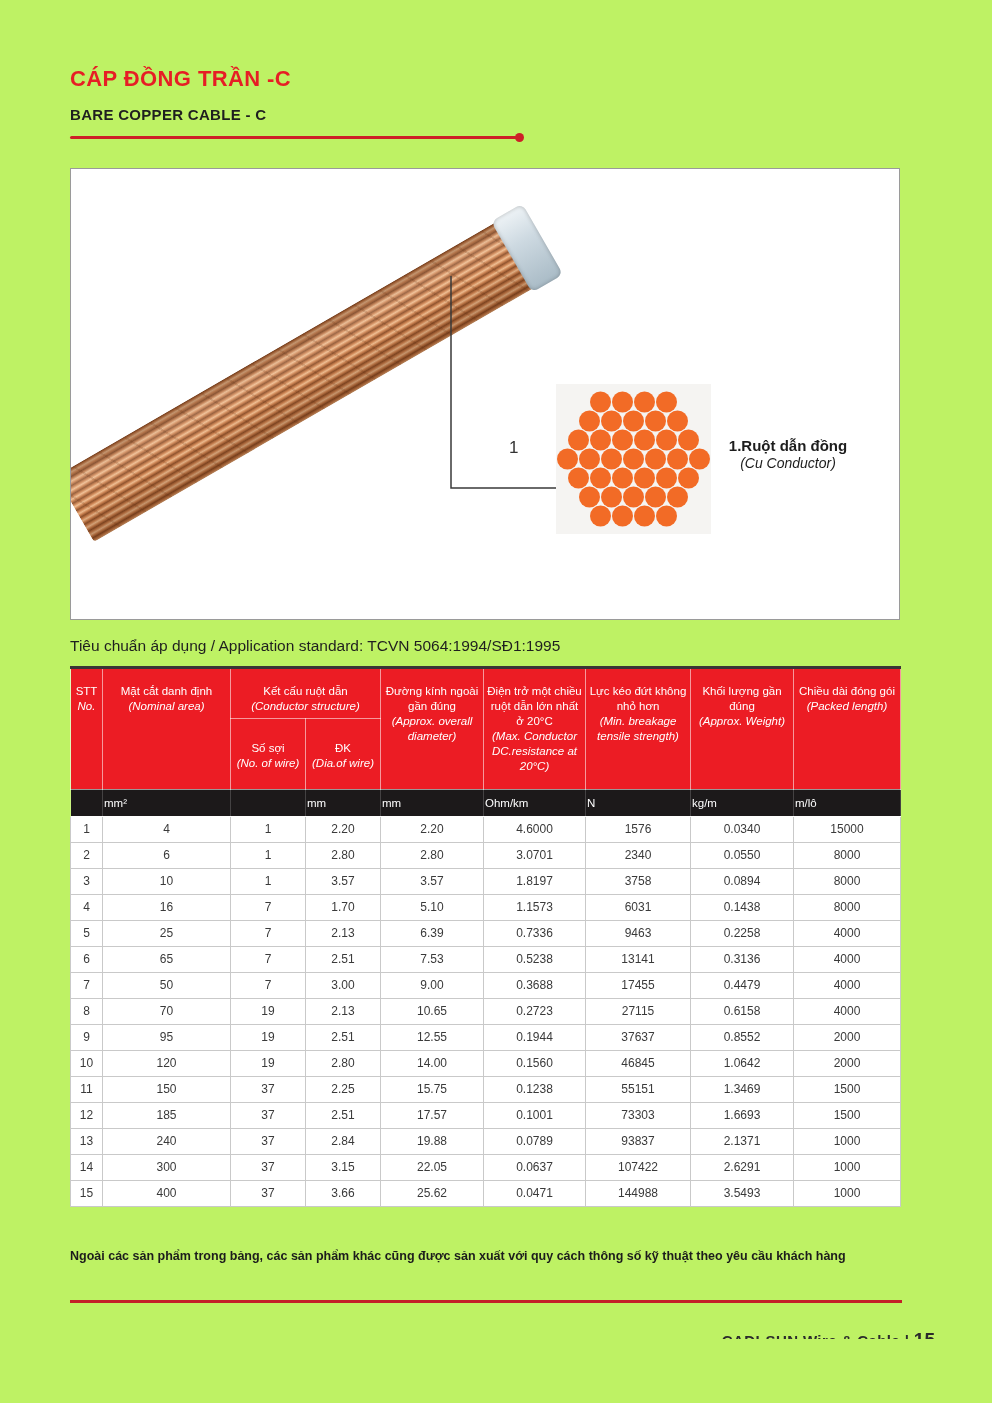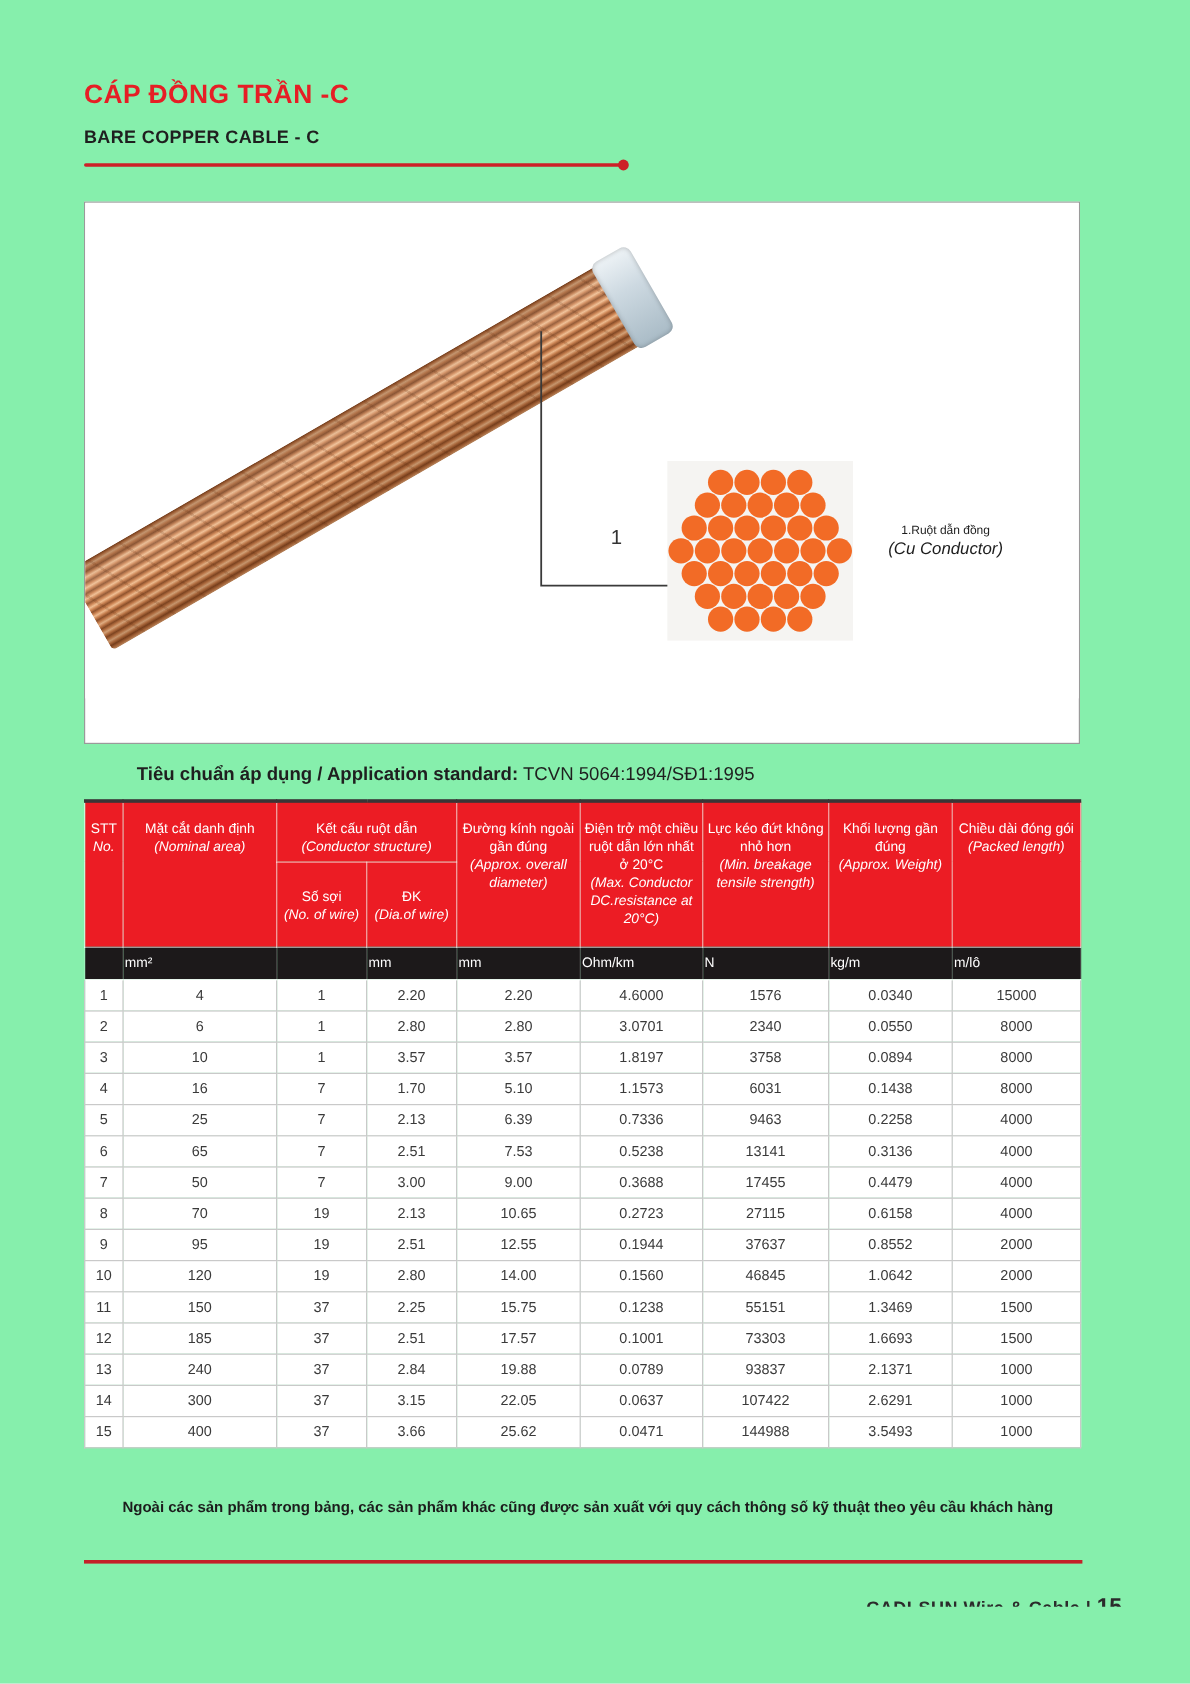--- a/index.html
+++ b/index.html
@@ -1,17 +1,17 @@
 <!DOCTYPE html>
 <html><head>
 <meta charset="utf-8">
 <style>
   html,body{margin:0;padding:0;background:#e9e9e9;}
   .page{
-    position:relative;width:992px;height:1403px;background:#86efac;margin:0 auto;
+    position:relative;width:992px;height:1403px;background:#bef264;margin:0 auto;
     font-family:"Liberation Sans","DejaVu Sans",sans-serif;color:#222;overflow:hidden;
   }
   
   .title{position:absolute;left:70px;top:66px;font-size:22px;font-weight:bold;color:#e61e25;letter-spacing:.4px;}
   .subtitle{position:absolute;left:70px;top:106px;font-size:15px;font-weight:bold;color:#1f1f1f;letter-spacing:.3px;}
   .title-rule{position:absolute;left:70px;top:136px;width:448px;height:3px;background:#cd2027;border-radius:2px;}
   .title-rule .dot{position:absolute;right:-6px;top:-3px;width:9px;height:9px;border-radius:50%;background:#cd2027;}
   
   .panel{position:absolute;left:70px;top:168px;width:830px;height:452px;border:1px solid #9a9a9a;box-sizing:border-box;background:#fff;}
   .banner{height:37px;background:#ec1c24;color:#fff;display:flex;align-items:center;justify-content:center;
@@ -27,40 +27,40 @@
   }
   .cable .cap{
     position:absolute;right:-8px;top:-3px;width:36px;height:82px;border-radius:7px;
     background:linear-gradient(180deg,#eef3f6 0%,#cdd9e1 40%,#a9bbc6 100%);
     box-shadow:inset 0 0 4px rgba(0,0,0,.25);
   }
   .callout-svg{position:absolute;left:0;top:0;}
   .callout-num{position:absolute;left:438px;top:269px;font-size:17px;color:#333;}
   .xsec{position:absolute;left:485px;top:215px;}
   .legend{position:absolute;left:642px;top:268px;width:150px;text-align:center;color:#1d1d1d;}
-  .legend .l1{font-size:10px;font-weight:normal;}
+  .legend .l1{font-size:15px;font-weight:bold;}
   .legend .l2{font-size:14px;font-style:italic;margin-top:1px;}
   
   .standard{position:absolute;left:70px;top:637px;font-size:15.5px;color:#1f1f1f;}
-  .standard b{font-weight:bold;margin-left:44px;}
+  .standard b{font-weight:normal;}
   
   table.spec{position:absolute;left:70px;top:666px;width:830px;border-collapse:collapse;table-layout:fixed;
     border:1px solid #b5b5b5;border-top:3px solid #3a3536;}
   table.spec th{background:#ec1c24;color:#fff;border:1px solid rgba(255,255,255,.55);
     vertical-align:top;padding:15px 2px 4px 2px;font-size:11.5px;line-height:1.3;font-weight:normal;}
   table.spec th .h-vi{font-weight:normal;display:block;}
   table.spec th .h-en{font-style:italic;display:block;}
   table.spec tr.subhead th{padding-top:22px;height:44px;}
   table.spec tr.units td{background:#1c191a;color:#fff;font-size:11.5px;height:24px;
     border:1px solid rgba(255,255,255,.18);text-align:left;}
   table.spec tbody td{height:25px;font-size:12px;color:#3a3a3a;text-align:center;
     border:1px solid #c9c9c9;background:#fff;padding:0 2px;}
   
   .note{position:absolute;left:70px;top:1247px;width:855px;}
-  .note .vi{font-size:12.5px;font-weight:bold;color:#1c1c1c;line-height:1.45;margin-left:32px;}
+  .note .vi{font-size:12.5px;font-weight:bold;color:#1c1c1c;line-height:1.45;}
   .note .en{font-size:12px;font-style:italic;color:#3d3d3d;line-height:1.45;}
   .footer-rule{position:absolute;left:70px;top:1300px;width:832px;height:3px;background:#c32128;}
   .page-footer{position:absolute;left:600px;top:1329px;width:335px;height:10px;overflow:hidden;
     text-align:right;white-space:nowrap;color:#2b2b2b;}
   .page-footer .name{font-size:15px;font-weight:bold;letter-spacing:.4px;}
   .page-footer .num{font-size:19px;font-weight:bold;}
 </style>
 </head>
 <body>
 

